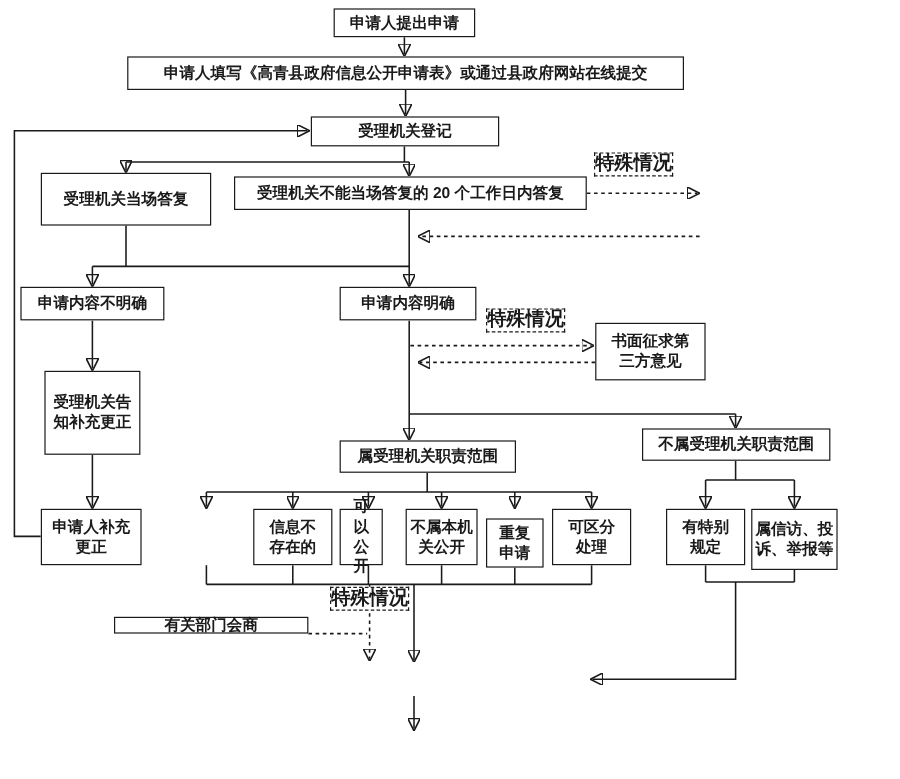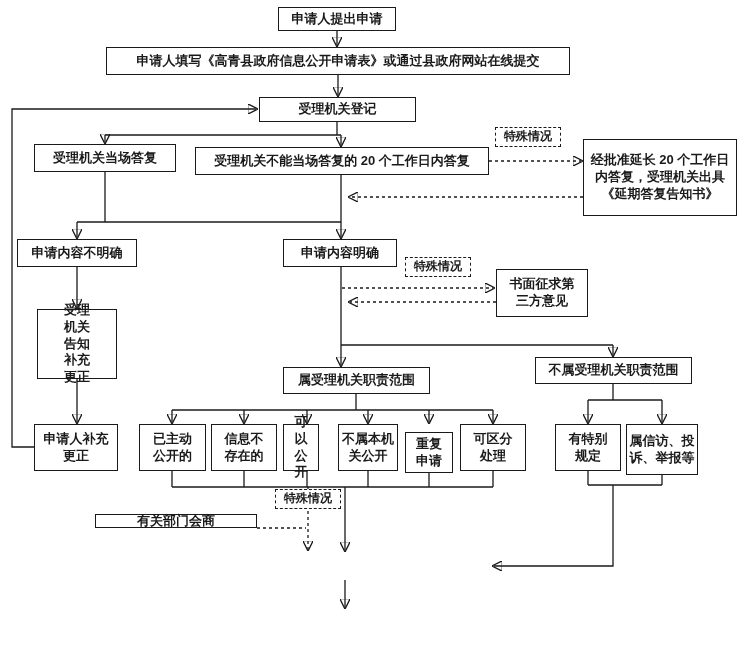--- a/index.html
+++ b/index.html
@@ -9,25 +9,25 @@
   }
   #edges{position:absolute;left:0;top:0;width:750px;height:649px;}
   .node{
     position:absolute;box-sizing:border-box;
     border:1.4px solid #1a1a1a;background:#ffffff;color:#1a1a1a;
     display:flex;align-items:center;justify-content:center;
     text-align:center;font-weight:700;font-size:13px;line-height:1.3;
     padding:1px 3px;
   }
   .nowrap{white-space:nowrap;}
-  .dashed{border-style:dashed;border-width:1.2px;font-size:12px;}
+  .dashed{border-style:dashed;border-width:1.2px;font-size:16px;}
   .p2{padding:1px 2px;}
   .p6{padding:1px 6px;}
   .p7{padding:1px 7px;}
-  .p8{padding:1px 24px;}
+  .p8{padding:1px 4px;}
   .p9{padding:1px 9px;}
   #edges path{stroke:#1a1a1a;stroke-width:1.3;fill:none;}
   #edges path.d{stroke-dasharray:3 3;}
 </style>
 </head>
 <body>
 
 <div id="canvas">
 
   <svg id="edges" viewBox="0 0 750 649" xmlns="http://www.w3.org/2000/svg">
@@ -86,45 +86,43 @@
     <path class="d" d="M308 487 V549" marker-end="url(#arr)"></path>
     <path class="d" d="M257 528 H306"></path>
   </svg>
 
   <div class="node nowrap" style="left:278px;top:7px;width:118px;height:24px">申请人提出申请</div>
 
   <div class="node nowrap" style="left:106px;top:47px;width:464px;height:28px">申请人填写《高青县政府信息公开申请表》或通过县政府网站在线提交</div>
 
   <div class="node nowrap" style="left:259px;top:97px;width:157px;height:25px">受理机关登记</div>
 
-  <div class="node nowrap" style="left:34px;top:144px;width:142px;height:28px">受理机关当场答复</div>
+  <div class="node nowrap" style="left:34px;top:144px;width:142px;height:44px">受理机关当场答复</div>
 
   <div class="node nowrap" style="left:195px;top:147px;width:294px;height:28px">受理机关不能当场答复的 20 个工作日内答复</div>
 
   <div class="node dashed nowrap" style="left:495px;top:127px;width:66px;height:20px">特殊情况</div>
 
-  <div class="node" style="left:583px;top:139px;width:154px;height:77px">经批准延长 20 个工作日内答复，受理机关出具《延期答复告知书》</div>
 
   <div class="node nowrap" style="left:283px;top:239px;width:114px;height:28px">申请内容明确</div>
 
   <div class="node nowrap" style="left:17px;top:239px;width:120px;height:28px">申请内容不明确</div>
 
   <div class="node dashed nowrap" style="left:405px;top:257px;width:66px;height:20px">特殊情况</div>
 
   <div class="node p7" style="left:496px;top:269px;width:92px;height:48px">书面征求第三方意见</div>
 
   <div class="node p8" style="left:37px;top:309px;width:80px;height:70px">受理机关告知补充更正</div>
 
   <div class="node p7" style="left:34px;top:424px;width:84px;height:47px">申请人补充更正</div>
 
   <div class="node nowrap" style="left:283px;top:367px;width:147px;height:27px">属受理机关职责范围</div>
 
   <div class="node nowrap" style="left:535px;top:357px;width:157px;height:27px">不属受理机关职责范围</div>
 
-  <div class="node p9" style="left:139px;top:424px;width:67px;height:47px">已主动公开的</div>
 
   <div class="node p9" style="left:211px;top:424px;width:66px;height:47px">信息不存在的</div>
 
   <div class="node p6" style="left:283px;top:424px;width:36px;height:47px">可以公开</div>
 
   <div class="node p2" style="left:338px;top:424px;width:60px;height:47px">不属本机关公开</div>
 
   <div class="node p6" style="left:405px;top:432px;width:48px;height:41px">重复申请</div>
 
   <div class="node p9" style="left:460px;top:424px;width:66px;height:47px">可区分处理</div>

